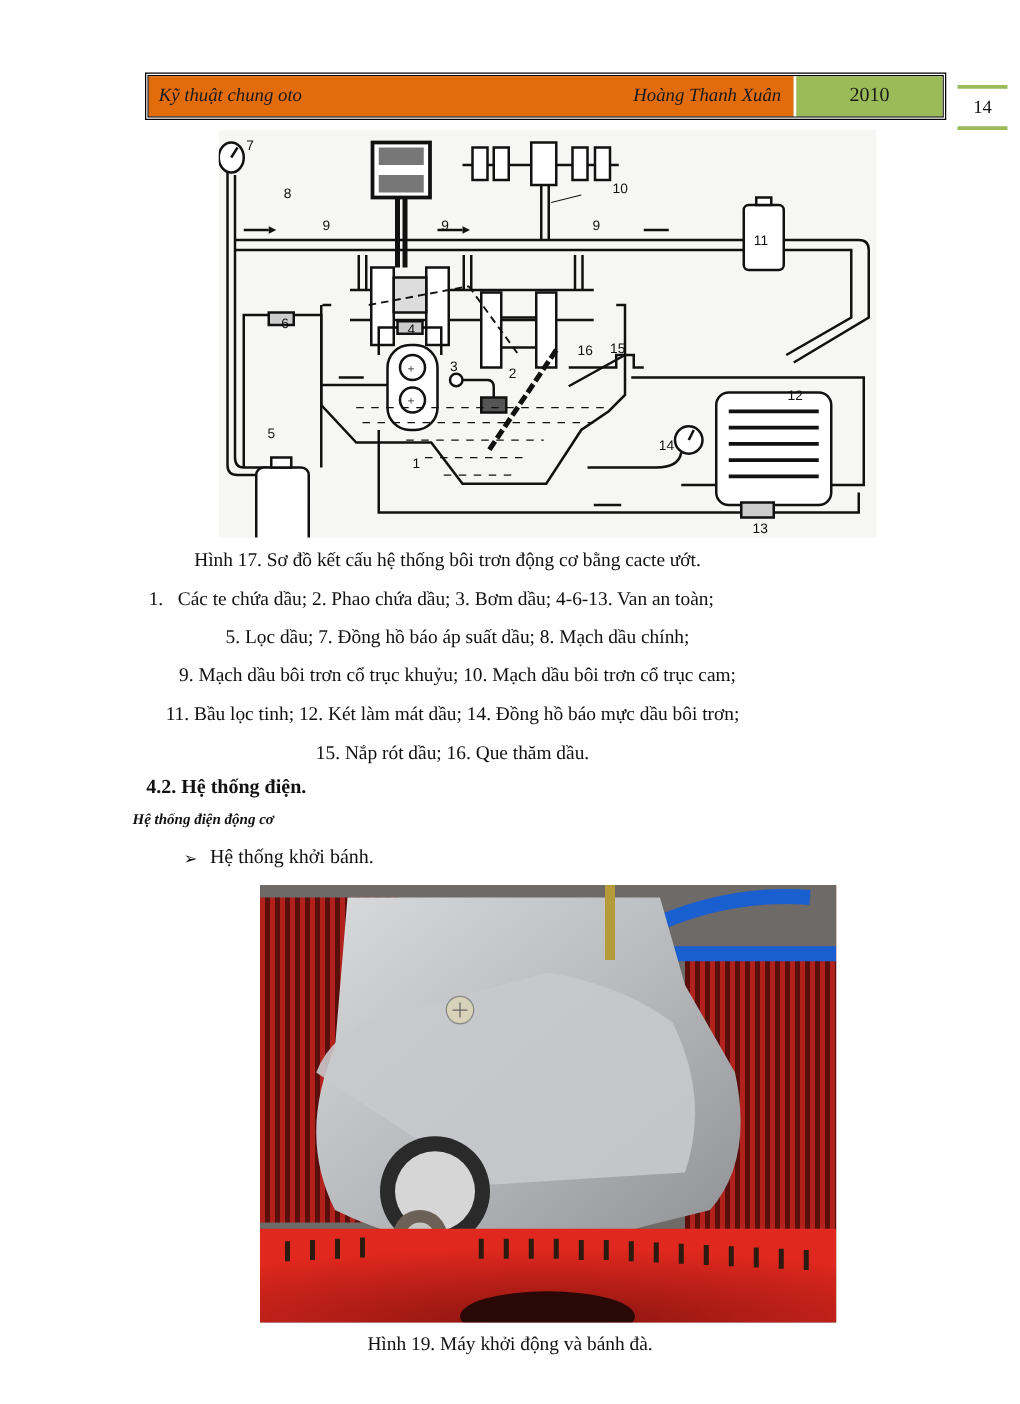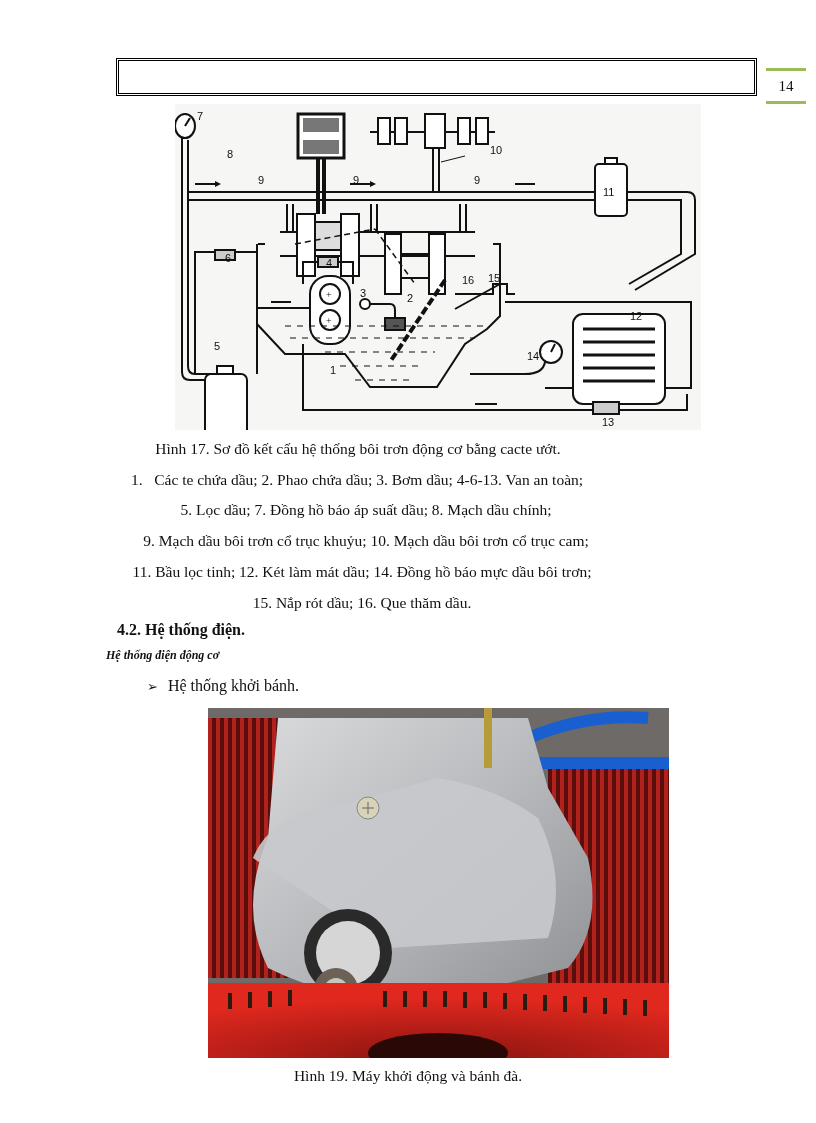--- a/index.html
+++ b/index.html
@@ -19,21 +19,21 @@
            border-top:3px solid #9BBB59; border-bottom:3px solid #9BBB59;
            display:flex; align-items:center; justify-content:center; font-size:15px; }
 
   
   .fig17 { position:absolute; left:175px; top:104px; width:526px; height:326px;
            background:#f6f6f4; }
   .fig17 svg { width:100%; height:100%; display:block; }
 
   .cap { position:absolute; left:0; width:716px; text-align:center; font-size:15.5px; }
   .cap.l1 { top:440px; }
-  .cap.l2 { top:471px; padding-right:26px; box-sizing:border-box;margin-left:12px; }
+  .cap.l2 { top:471px; padding-right:26px; box-sizing:border-box; }
   .cap.l3 { top:501px; left:8px; }
   .cap.l4 { top:532px; left:8px; }
   .cap.l5 { top:563px; left:4px; }
   .cap.l6 { top:594px; left:4px; }
 
   .sec { position:absolute; left:117px; top:621px; font-weight:bold; font-size:16px; }
   .sub { position:absolute; left:106px; top:648px; font-weight:bold; font-style:italic;
          font-size:12px; }
   .bullet { position:absolute; left:147px; top:677px; font-size:16px; display:flex; gap:10px; }
   .bullet .arr { font-size:13px; line-height:20px; }
@@ -41,20 +41,25 @@
   
   .fig18 { position:absolute; left:208px; top:708px; width:461px; height:350px; overflow:hidden;
            background:#7a1a16; }
   .fig18 svg { width:100%; height:100%; display:block; }
   .cap18 { position:absolute; top:1067px; left:0; width:816px; text-align:center; font-size:15.5px; }
 </style>
 </head>
 <body>
 
 <div class="hdr">
+  <div class="hdr-left">
+    <span>Kỹ thuật chung oto</span>
+    <span>Hoàng Thanh Xuân</span>
+  </div>
+  <div class="hdr-year">2010</div>
 </div>
 <div class="pgnum">14</div>
 
 <div class="fig17">
   <svg viewBox="0 0 526 326" xmlns="http://www.w3.org/2000/svg" fill="none" stroke="#111" stroke-width="2">
 
     <ellipse cx="10" cy="22" rx="10" ry="12" fill="#fff"></ellipse>
     <line x1="10" y1="22" x2="15" y2="14"></line>
 
     <path d="M7 34 V268 Q7 276 15 276 H40"></path>

